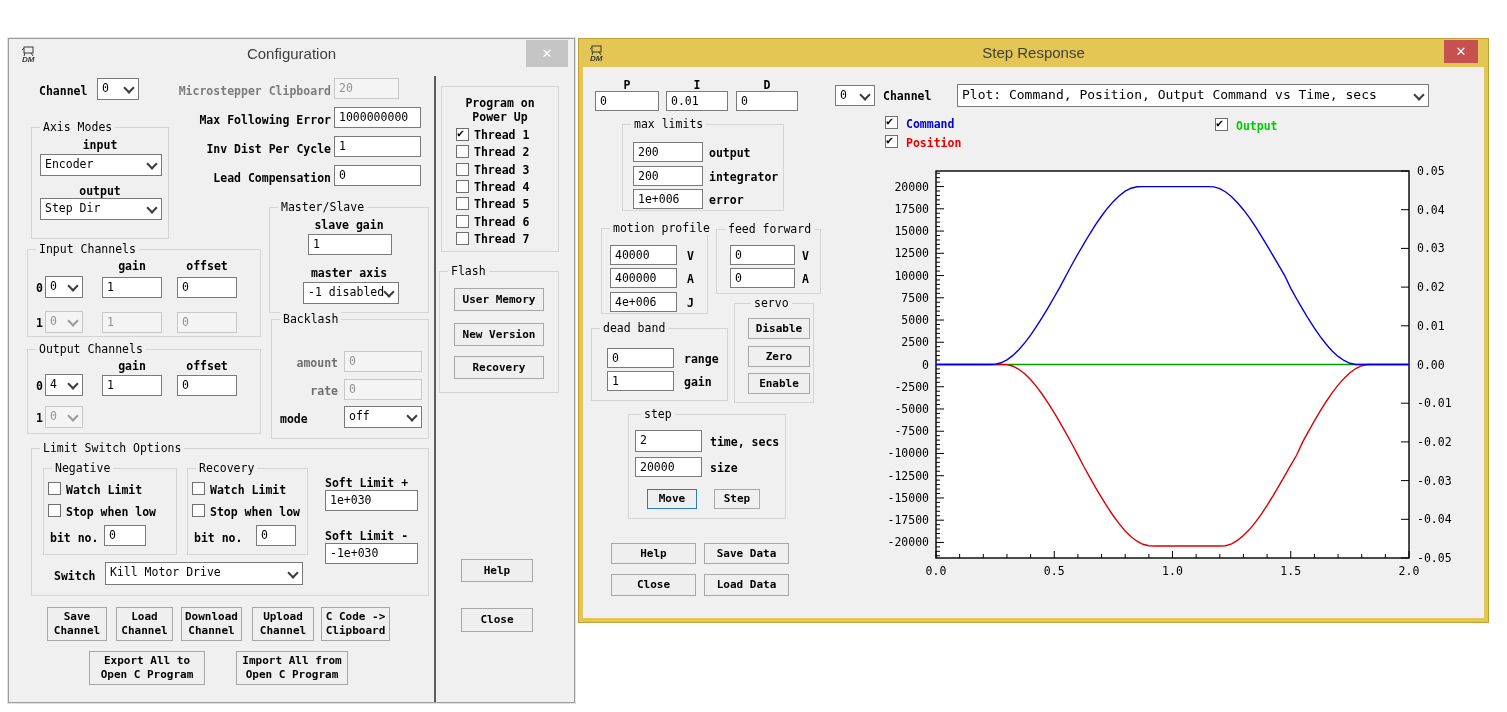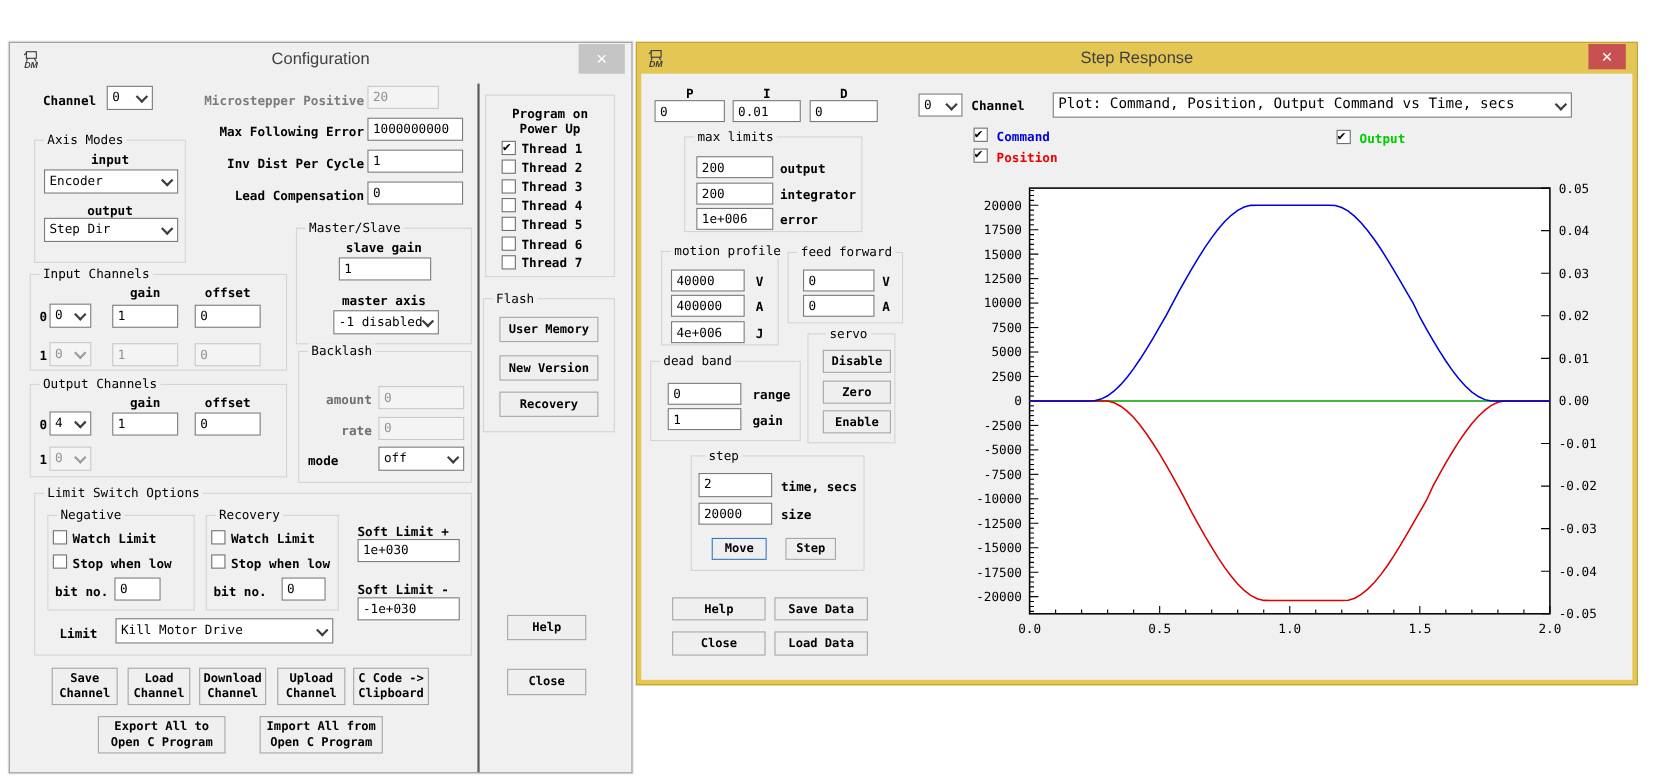--- a/index.html
+++ b/index.html
@@ -47,21 +47,21 @@
       </svg>
     </span>
     <div class="titletext" style="top:6px">Configuration</div>
     <div class="xbtn" style="right:6px;top:1px;width:42px;height:27px;background:#c5c5c5">✕</div>
   </div>
 
   <span class="lbl" style="left:30px;top:45px">Channel</span>
   <span class="dd" style="left:88px;top:39px;width:42px;height:22px">
     <span>0</span><i class="chev"></i></span>
 
-  <span class="lbl dis" style="background:transparent !important;left:130px;top:45px;width:192px;text-align:right;color:#7c7c7c !important">Microstepper Positive</span>
+  <span class="lbl dis" style="background:transparent !important;left:130px;top:45px;width:192px;text-align:right;color:#7c7c7c !important">Microstepper Clipboard</span>
   <span class="tb dis" style="left:325px;top:39px;width:65px;height:21px">20</span>
 
   <span class="lbl" style="left:130px;top:74px;width:192px;text-align:right">Max Following Error</span>
   <span class="tb" style="left:325px;top:68px;width:87px;height:21px">1000000000</span>
 
   <span class="lbl" style="left:130px;top:103px;width:192px;text-align:right">Inv Dist Per Cycle</span>
   <span class="tb" style="left:325px;top:97px;width:87px;height:21px">1</span>
 
   <span class="lbl" style="left:130px;top:132px;width:192px;text-align:right">Lead Compensation</span>
   <span class="tb" style="left:325px;top:126px;width:87px;height:21px">0</span>
@@ -143,21 +143,21 @@
       <span class="lbl" style="left:22px;top:14px">Watch Limit</span>
       <span class="cb" style="left:4px;top:35px"></span>
       <span class="lbl" style="left:22px;top:36px">Stop when low</span>
       <span class="lbl" style="left:6px;top:62px">bit no.</span>
       <span class="tb" style="left:68px;top:56px;width:40px;height:21px">0</span>
     </div>
     <span class="lbl" style="left:293px;top:27px">Soft Limit +</span>
     <span class="tb" style="left:293px;top:41px;width:93px;height:21px">1e+030</span>
     <span class="lbl" style="left:293px;top:80px">Soft Limit -</span>
     <span class="tb" style="left:293px;top:94px;width:93px;height:21px">-1e+030</span>
-    <span class="lbl" style="left:22px;top:120px">Limit</span>
+    <span class="lbl" style="left:22px;top:120px">Switch</span>
     <span class="dd" style="left:73px;top:113px;width:198px;height:23px">
       <span>Kill Motor Drive</span><i class="chev"></i></span>
   </div>
 
   <div class="btn" style="left:38px;top:568px;width:60px;height:34px">Save Channel</div>
   <div class="btn" style="left:107px;top:568px;width:57px;height:34px">Load Channel</div>
   <div class="btn" style="left:172px;top:568px;width:61px;height:34px">Download Channel</div>
   <div class="btn" style="left:243px;top:568px;width:62px;height:34px">Upload Channel</div>
   <div class="btn" style="left:312px;top:568px;width:69px;height:34px">C Code -&gt; Clipboard</div>
   <div class="btn" style="left:80px;top:612px;width:116px;height:34px">Export All to Open C Program</div>

